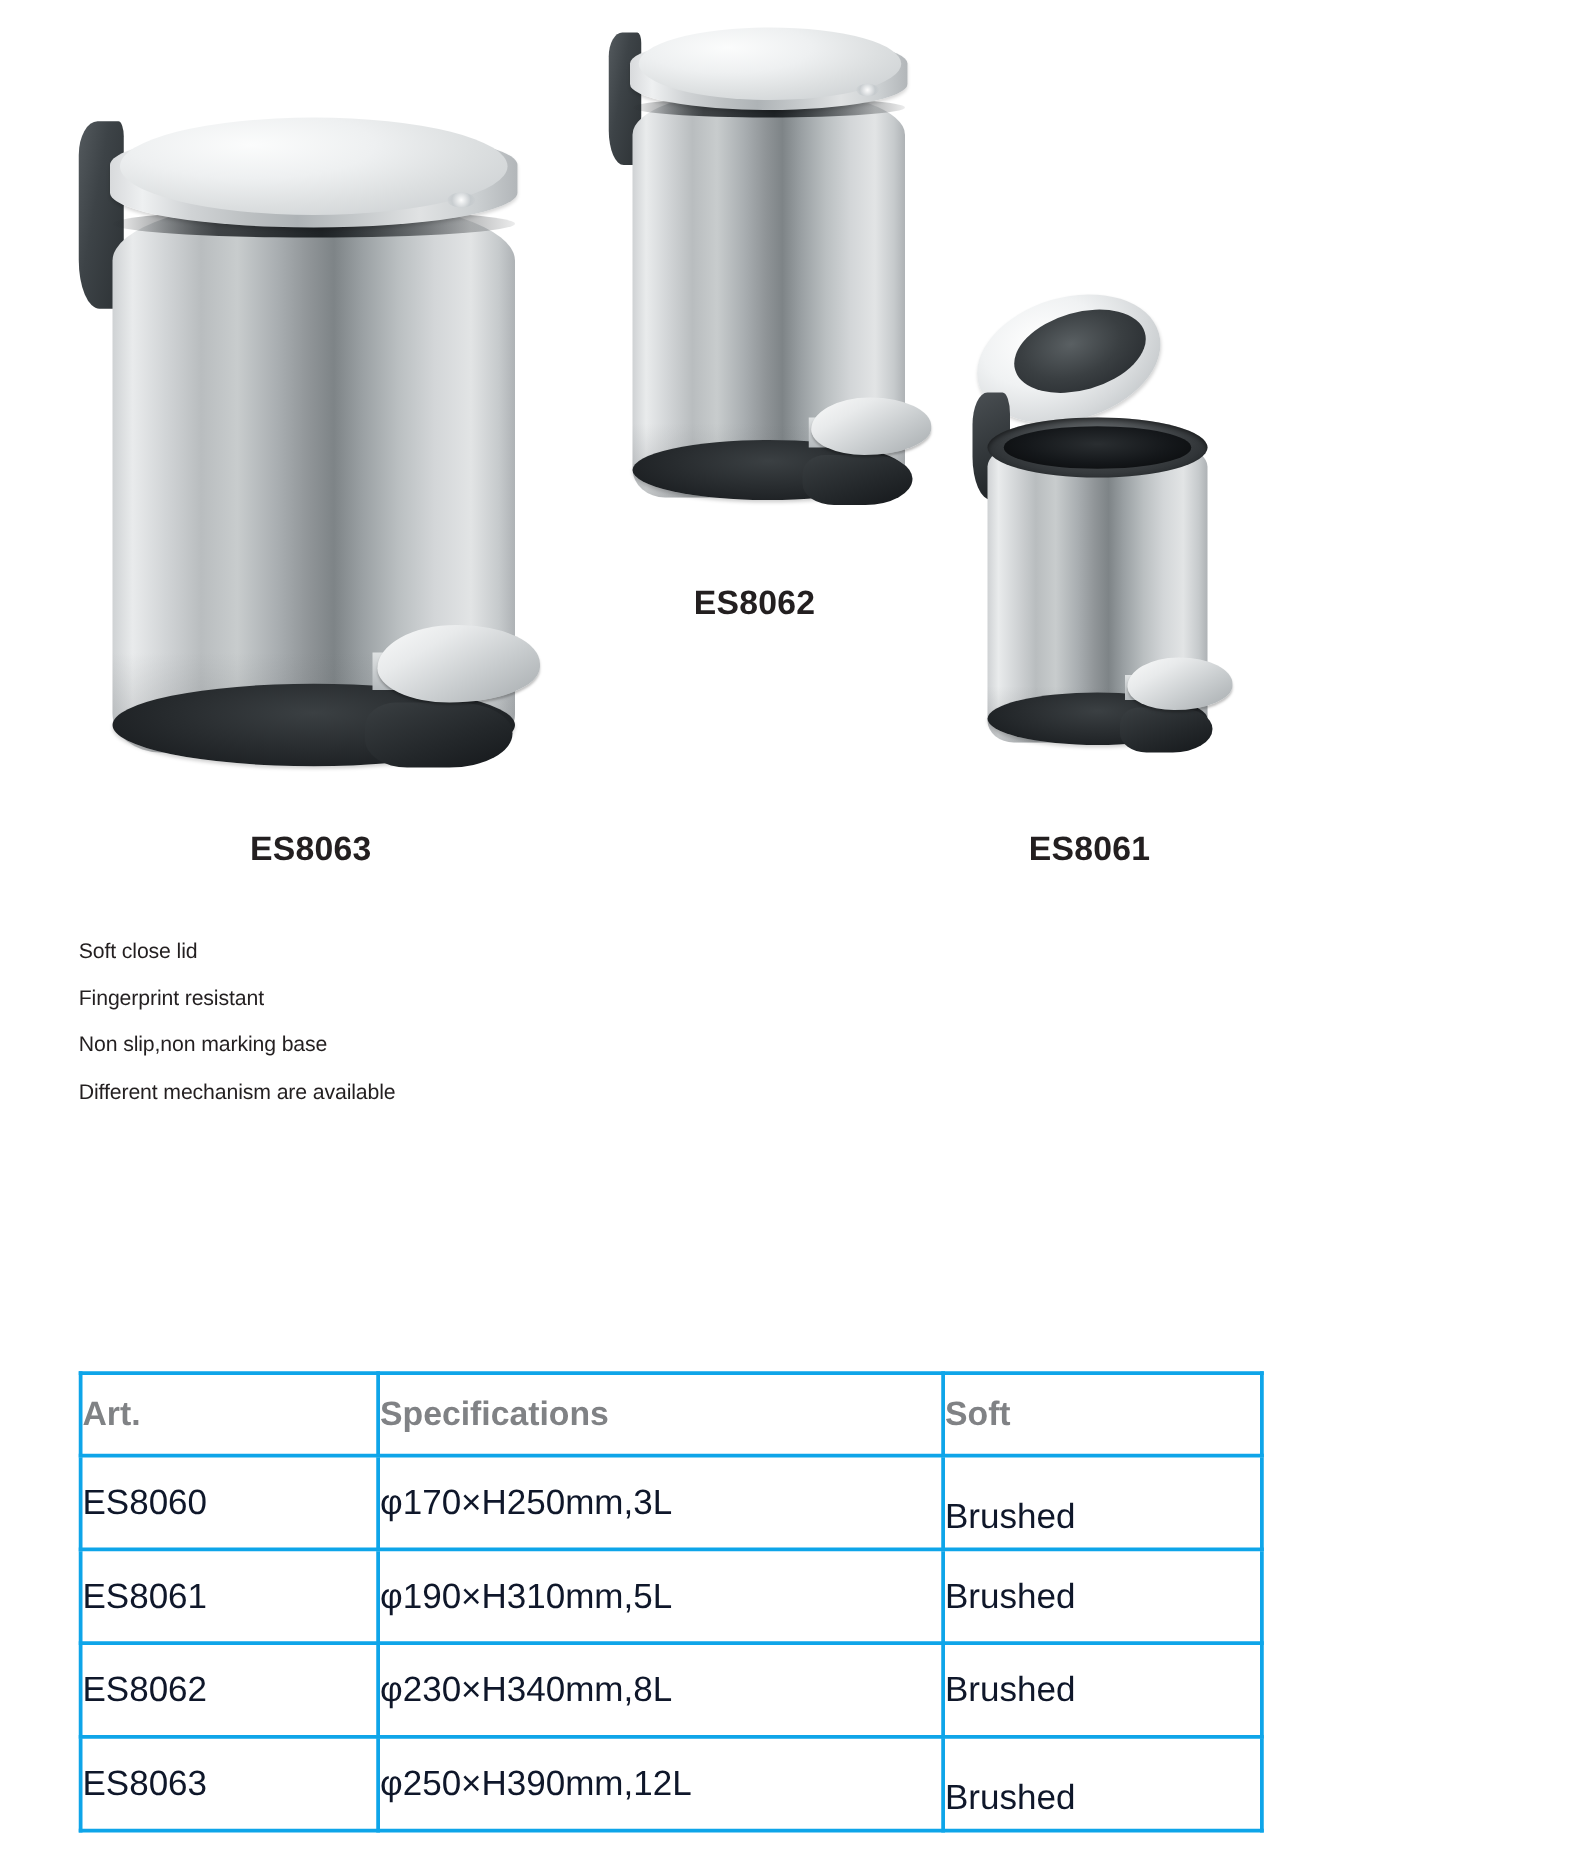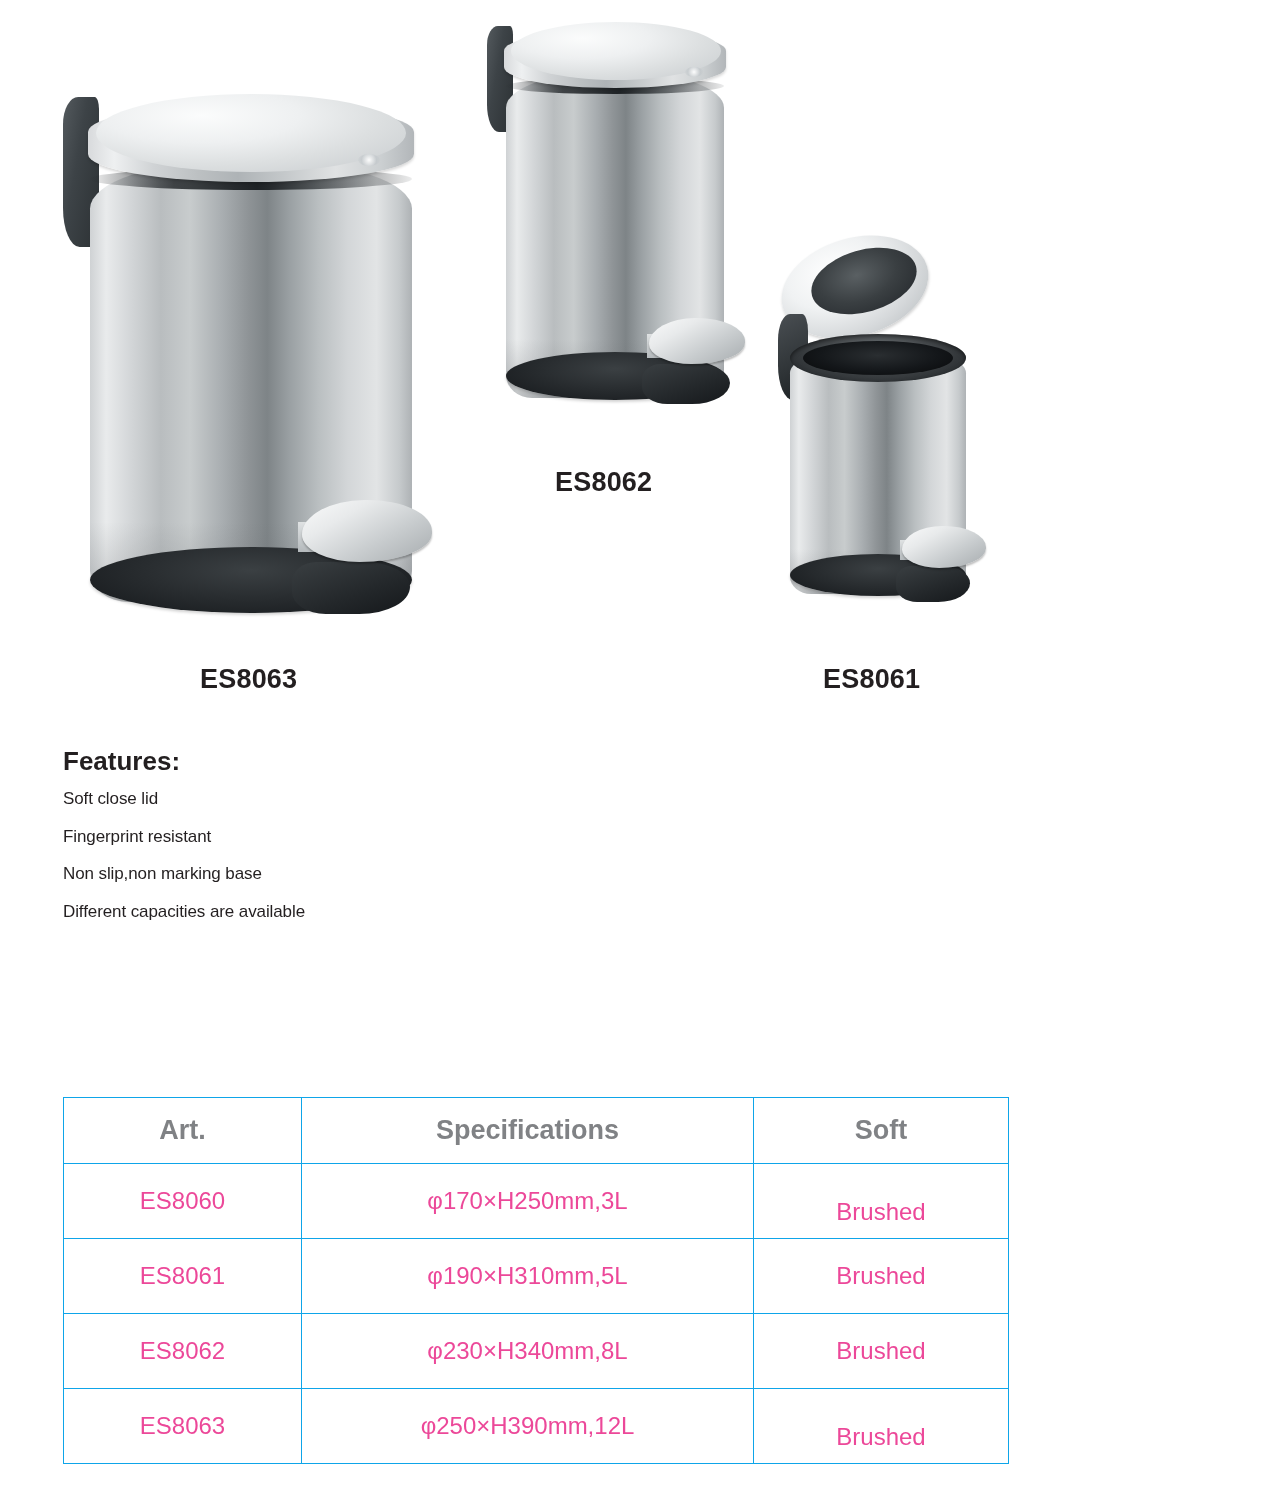--- a/index.html
+++ b/index.html
@@ -142,33 +142,33 @@
   }
 
   
   #spec-table {
     position: absolute; left: 63px; top: 1097px;
     width: 945px;
     border-collapse: collapse;
     table-layout: fixed;
   }
   #spec-table td, #spec-table th {
-    border: 1px solid #0ea5e9;
+    border: 3px solid #0ea5e9;
     padding: 0;
-    text-align: center;
+    text-align: left;
     vertical-align: middle;
     font-weight: normal;
   }
   #spec-table thead th {
     height: 66px;
     color: #808285;
     font-weight: bold;
     font-size: 27px;
   }
-  #spec-table tbody td { height: 75px; font-size: 24px; color: #ec4899; }
+  #spec-table tbody td { height: 75px; font-size: 28px; color: #0f172a; }
   .col-art  { width: 238px; }
   .col-spec { width: 452px; }
   .col-color{ width: 255px; }
   .cell-color-low { position: relative; top: 11px; }
 </style>
 </head>
 <body>
 
 <div id="product-gallery">
 
@@ -210,25 +210,24 @@
     <div class="base" style="left:18px; top:316px; width:176px; height:42px;"></div>
     <div class="base-foot" style="left:124px; top:328px; width:74px; height:36px;"></div>
     <div class="pedal-arm" style="left:128px; top:302px; width:26px; height:20px;"></div>
     <div class="pedal" style="left:130px; top:288px; width:84px; height:42px;"></div>
   </div>
   <div class="product-label" style="left:823px; top:664px;">ES8061</div>
 
 </div>
 
 <div id="features-block">
-  <div id="features-heading">Features:</div>
   <div class="feature-item">Soft close lid</div>
   <div class="feature-item">Fingerprint resistant</div>
   <div class="feature-item">Non slip,non marking base</div>
-  <div class="feature-item">Different capacities are available</div>
+  <div class="feature-item">Different mechanism are available</div>
 </div>
 
 <table id="spec-table">
   <colgroup>
     <col class="col-art">
       <col class="col-spec">
       <col class="col-color">
   </colgroup>
   <thead>
     <tr>

